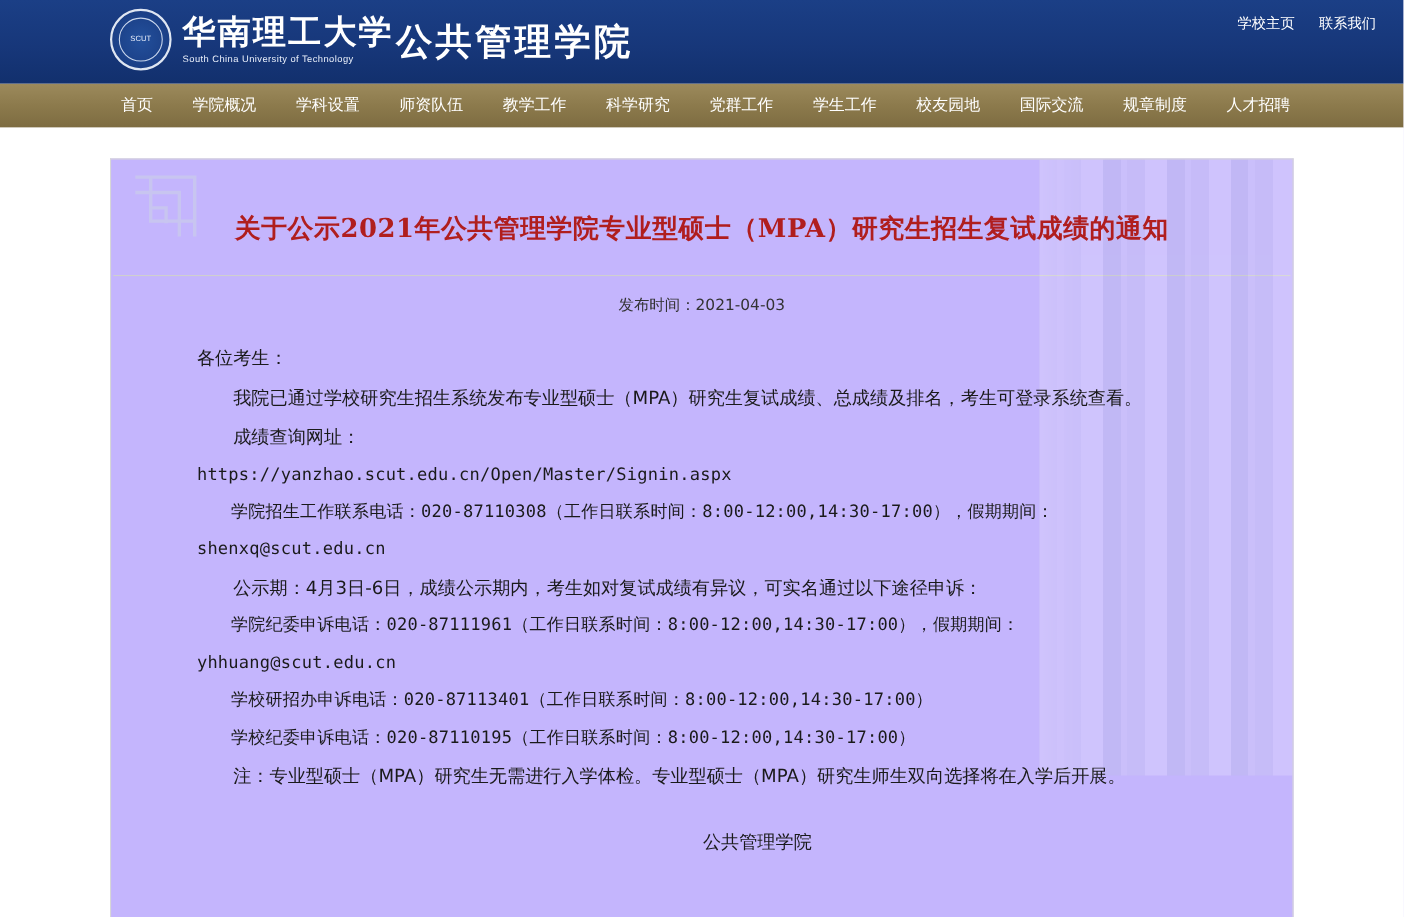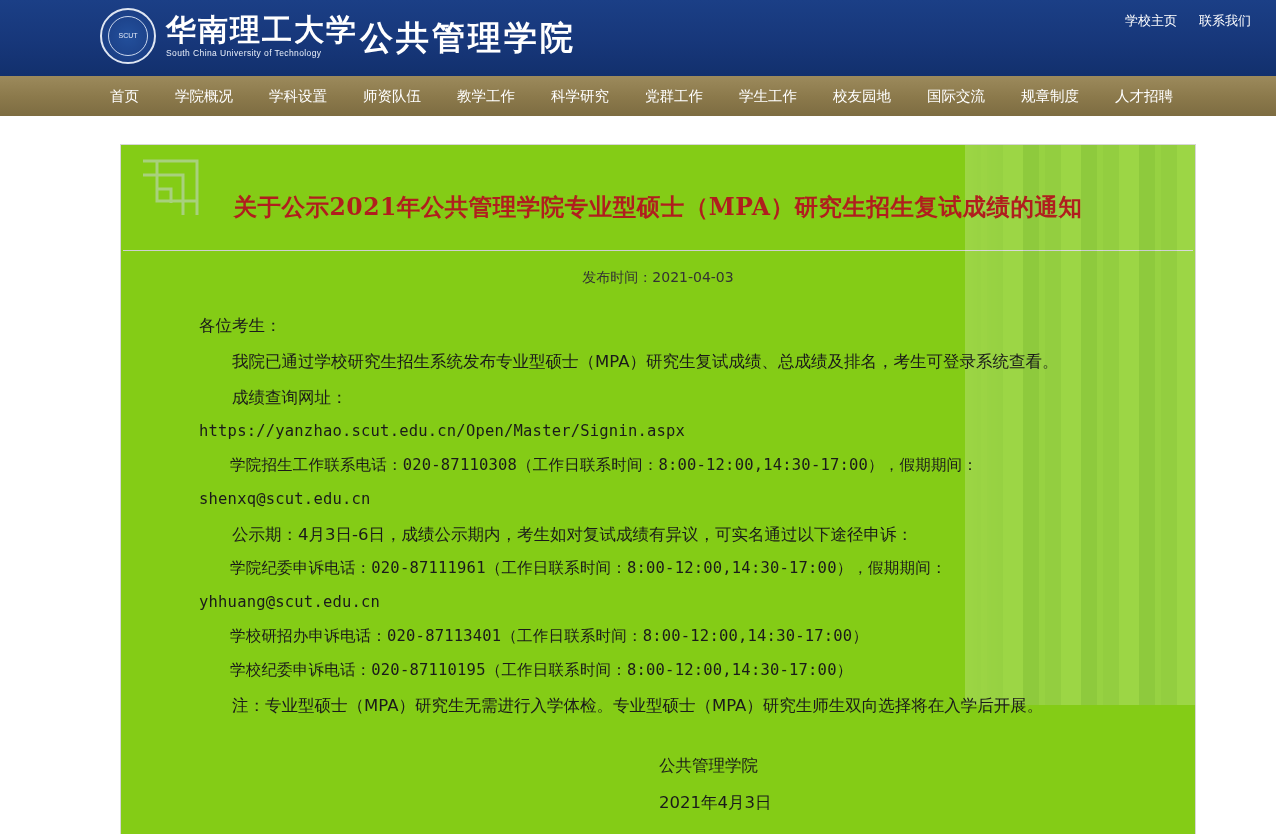--- a/index.html
+++ b/index.html
@@ -125,26 +125,25 @@
   .page-area {
     position: relative;
     height: 718px;
     background: #ffffff;
   }
   .content-card {
     position: absolute;
     left: 100px; top: 28px;
     width: 1076px;
     height: 690px;
-    background: #84cc16;
+    background: #c4b5fd;
     border-left: 1px solid #d7d7d7;
     border-right: 1px solid #d7d7d7;
     border-top: 1px solid #d7d7d7;
     overflow: hidden;
-    margin-left: 20px;
   }
   
   .deco-left {
     position: absolute;
     left: 16px; top: 10px;
     width: 66px; height: 64px;
     opacity: 0.5;
   }
   .deco-right {
     position: absolute;
@@ -274,18 +273,17 @@
       <p class="mono">shenxq@scut.edu.cn</p>
       <p class="p-indent">公示期：4月3日-6日，成绩公示期内，考生如对复试成绩有异议，可实名通过以下途径申诉：</p>
       <p class="p-indent mono">学院纪委申诉电话：020-87111961（工作日联系时间：8:00-12:00,14:30-17:00），假期期间：</p>
       <p class="mono">yhhuang@scut.edu.cn</p>
       <p class="p-indent mono">学校研招办申诉电话：020-87113401（工作日联系时间：8:00-12:00,14:30-17:00）</p>
       <p class="p-indent mono">学校纪委申诉电话：020-87110195（工作日联系时间：8:00-12:00,14:30-17:00）</p>
       <p class="p-indent">注：专业型硕士（MPA）研究生无需进行入学体检。专业型硕士（MPA）研究生师生双向选择将在入学后开展。</p>
 
       <div class="sig">
         <p>公共管理学院</p>
-        <p>2021年4月3日</p>
       </div>
     </div>
 
   </div>
 </div>
 
 </body></html>

